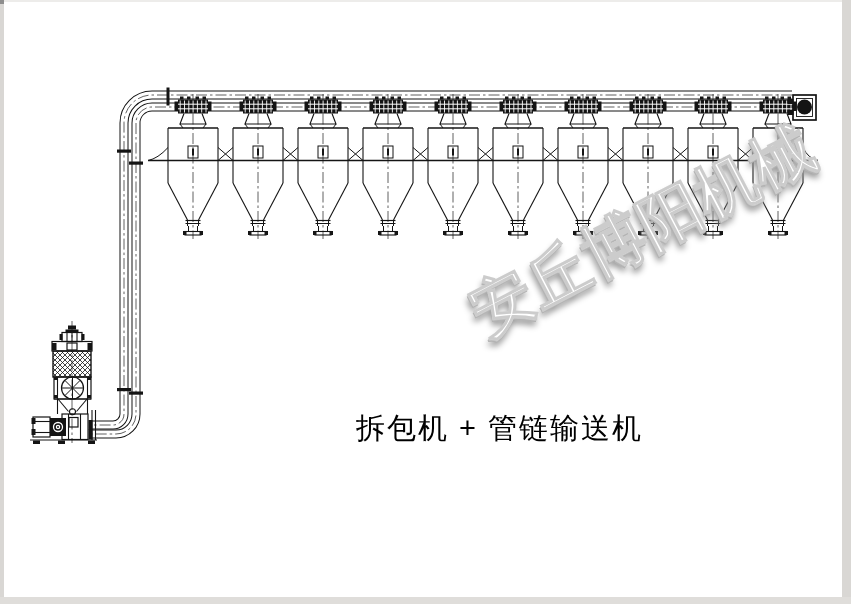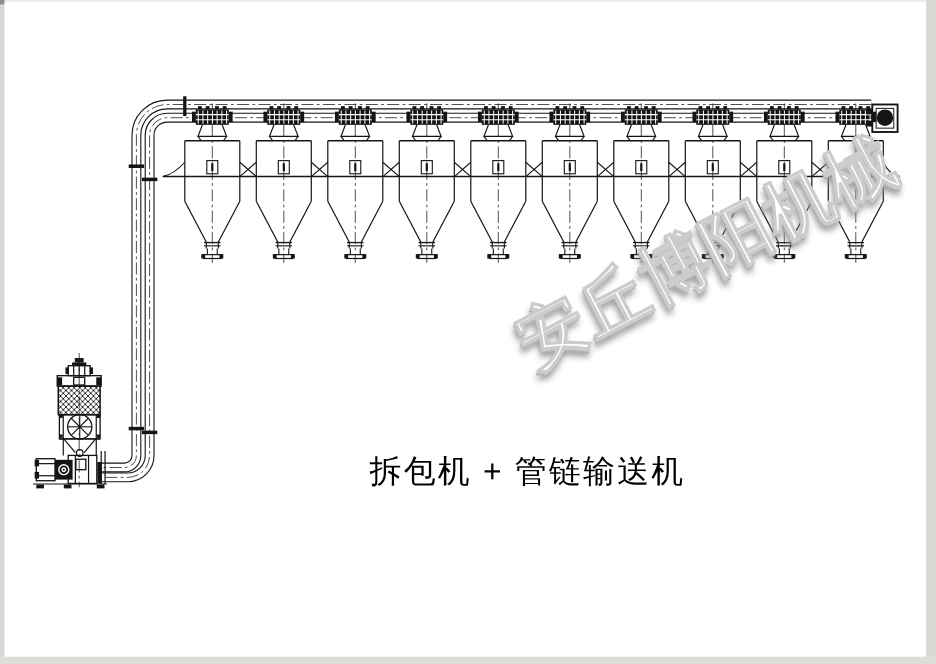--- a/index.html
+++ b/index.html
@@ -522,20 +522,20 @@
         <line x1="64.723" y1="395.777" x2="80.277" y2="380.223" stroke="#141414" stroke-width="1"></line>
         <circle cx="72.5" cy="411.8" r="3" fill="none" stroke="#141414" stroke-width="1.1"></circle>
         <rect x="50" y="418" width="16" height="18" fill="#141414"></rect>
         <circle cx="58" cy="427" r="4.5" fill="none" stroke="#ffffff" stroke-width="1.3"></circle>
         <circle cx="58" cy="427" r="1.6" fill="none" stroke="#ffffff" stroke-width="1.3"></circle>
       </g>
     </svg>
 
   <div class="watermark" style="color: rgb(255, 255, 255); -webkit-text-stroke: 1px rgb(204, 204, 204); transform: rotate(-27.5deg); text-shadow: rgb(201, 201, 201) -1px 1px 0px, rgb(179, 179, 179) -2px 2px 0px, rgb(148, 148, 148) -4px 5px 6px;">安丘博阳机械</div>
 
-  <div class="caption" style="color: rgb(0, 0, 0);">拆包机 + 管链输送机</div>
+  <div class="caption" style="color: rgb(0, 0, 0); margin-left: 20px;">拆包机 + 管链输送机</div>
 
   <div class="edge" id="edge-left" style="left: 0px; top: 0px; width: 4px; height: 604px; background: rgb(217, 215, 212);"></div>
   <div class="edge" id="edge-top" style="left: 0px; top: 0px; width: 851px; height: 2px; background: rgb(237, 236, 234);"></div>
   <div class="edge" id="edge-right" style="left: 842px; top: 0px; width: 9px; height: 604px; background: rgb(217, 215, 212);"></div>
   <div class="edge" id="edge-bottom" style="left: 0px; top: 597px; width: 851px; height: 7px; background: rgb(223, 221, 218);"></div>
   <div class="edge" id="edge-corner" style="left: 0px; top: 0px; width: 4px; height: 4px; background: rgb(142, 142, 142);"></div>
 </div>
 
 </body></html>

